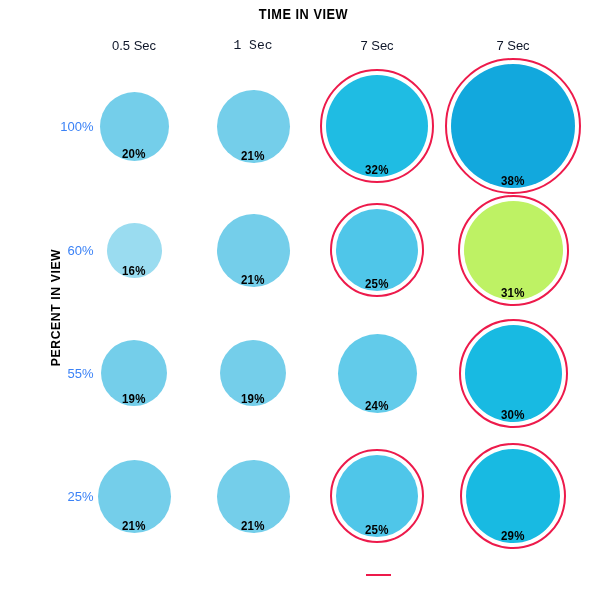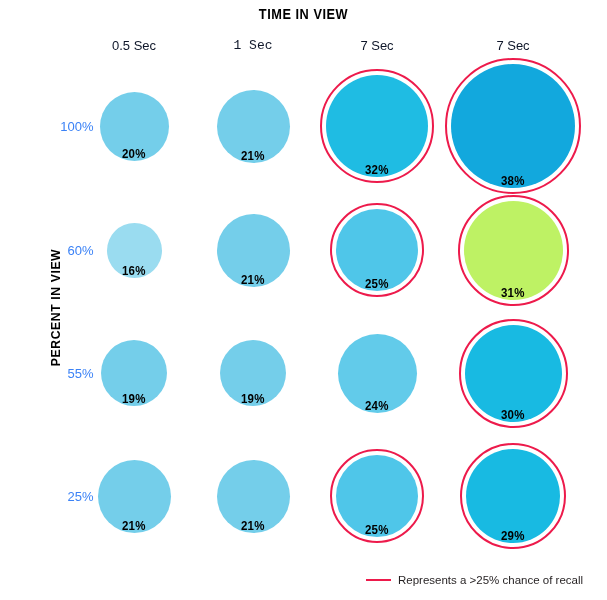--- a/index.html
+++ b/index.html
@@ -203,16 +203,15 @@
         <span class="bubble-value">25%</span>
       </div>
       <div class="ring" style="width: 106px; height: 106px; left: 460px; top: 443px; border-color: rgb(237, 26, 75);"></div>
       <div class="bubble" style="width: 94px; height: 94px; left: 466px; top: 449px; background: rgb(24, 186, 226);">
         <span class="bubble-value">29%</span>
       </div>
     </div>
 
   <div class="legend">
     <span class="legend-swatch"></span>
-    <span class="legend-text">Represents a &gt;25% chance of recall</span>
   </div>
 
 </div>
 
 </body></html>

